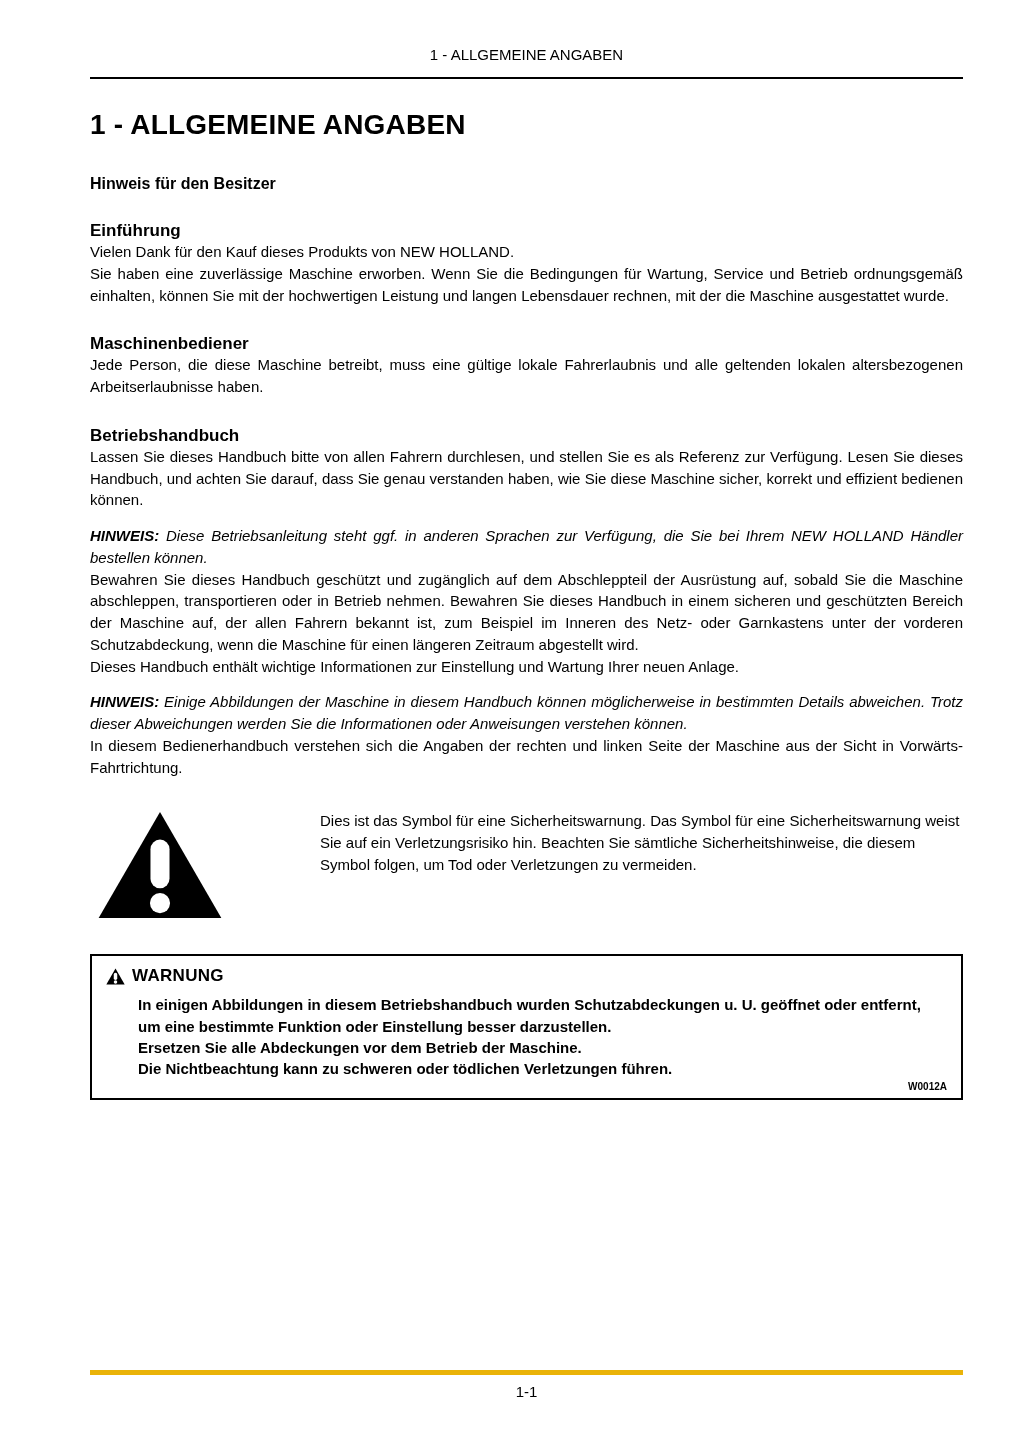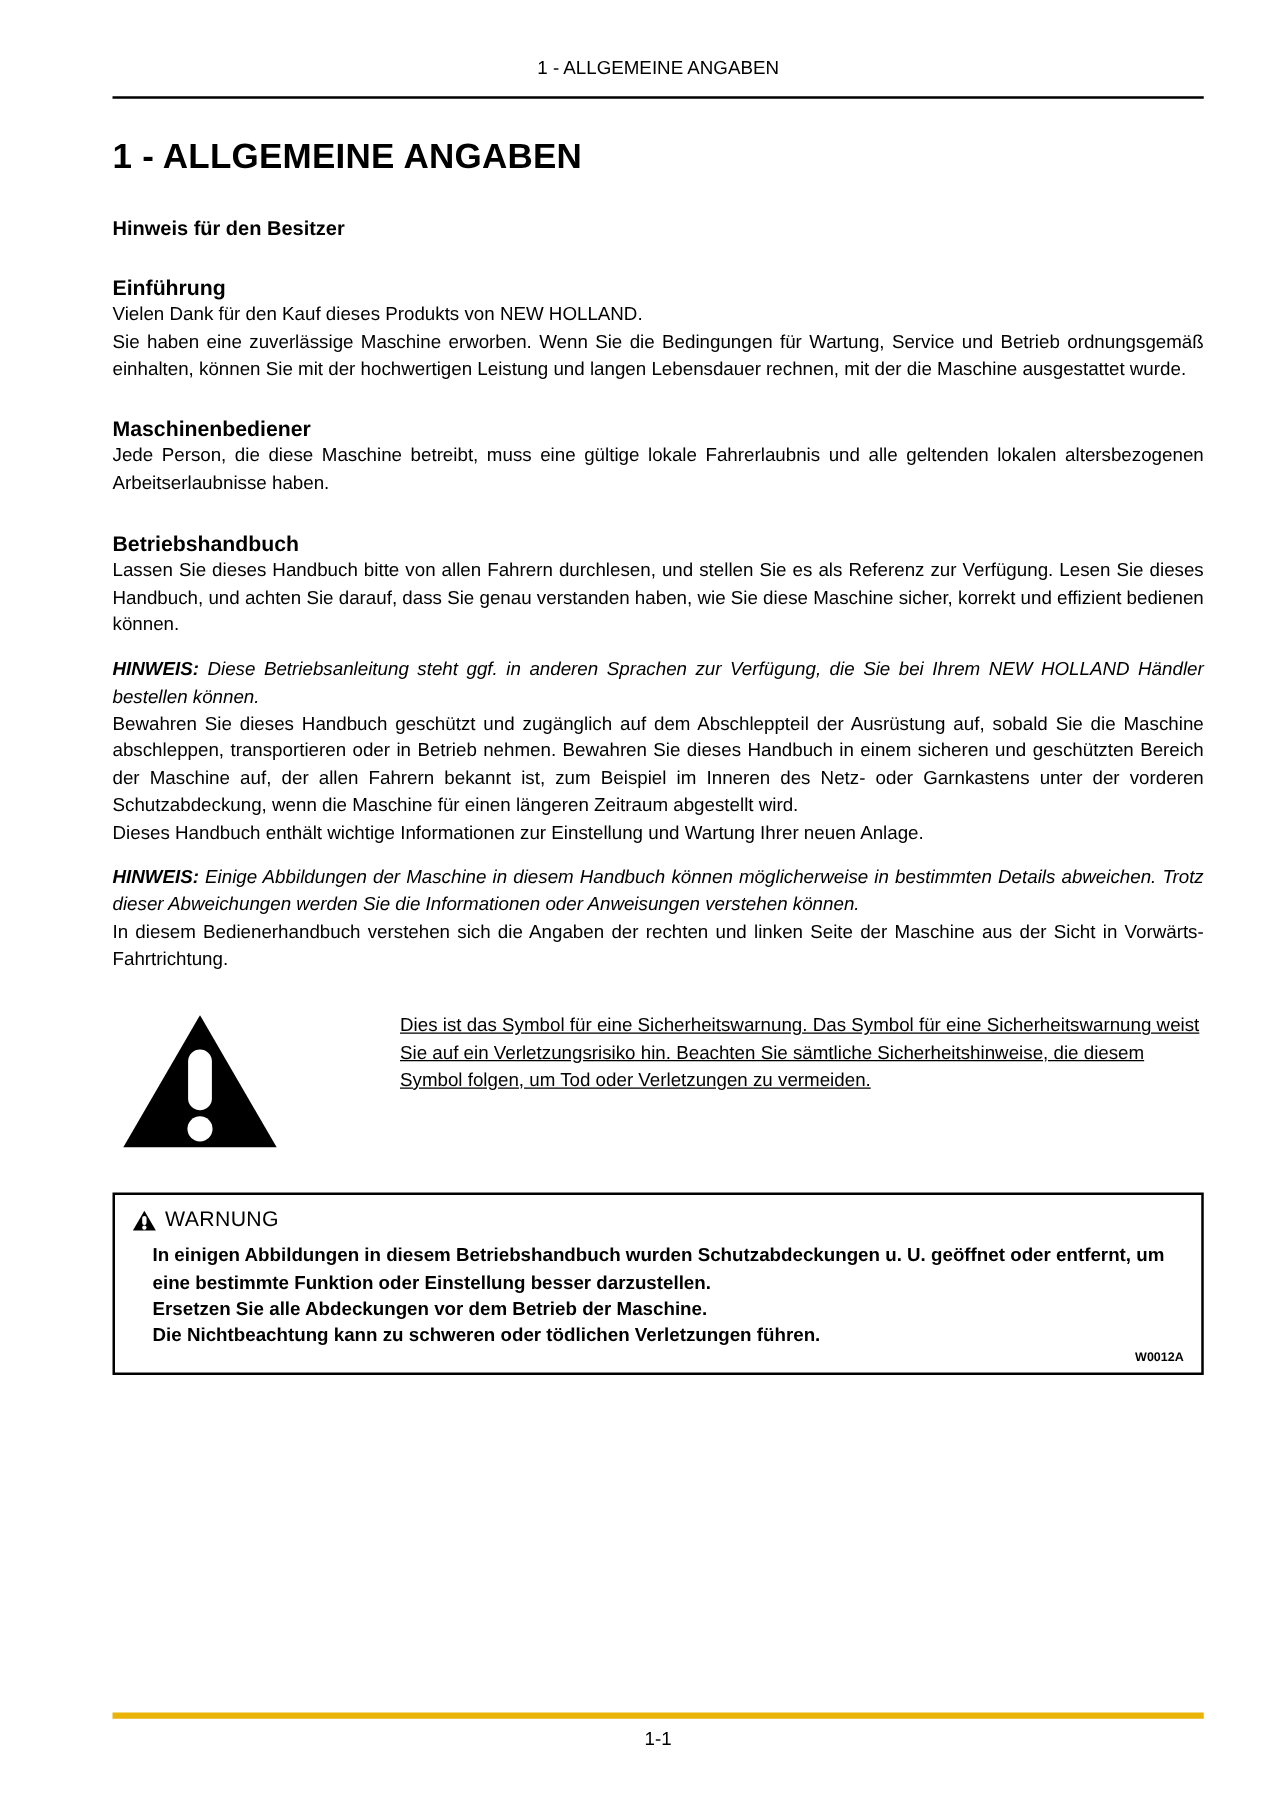--- a/index.html
+++ b/index.html
@@ -62,39 +62,38 @@
     height: 110px;
     margin-left: 6px;
     flex: 0 0 auto;
   }
   .safety-text {
     margin-left: 96px;
     width: 648px;
     font-size: 15px;
     line-height: 1.45;
     text-align: left;
-    text-decoration: underline;
   }
   .warning-box {
     margin-top: 34px;
     border: 2px solid #000;
     padding: 10px 14px 2px 14px;
   }
   .warning-title-row {
     display: flex;
     align-items: center;
     gap: 7px;
   }
   .warning-title {
     font-size: 17px;
-    font-weight: normal;
+    font-weight: bold;
     letter-spacing: 0.3px;
   }
   .warning-body {
-    margin: 8px 0 0 16px;
+    margin: 8px 0 0 32px;
   }
   .warning-body p {
     font-size: 15px;
     font-weight: bold;
     line-height: 1.42;
     text-align: left;
   }
   .warning-code {
     text-align: right;
     font-size: 10px;

